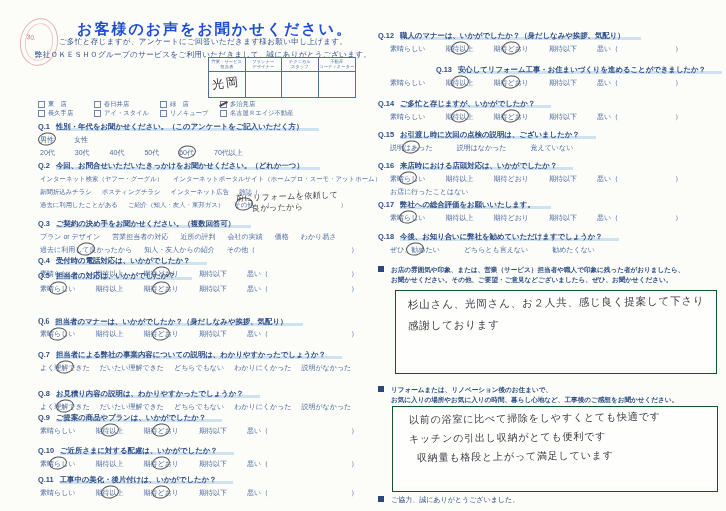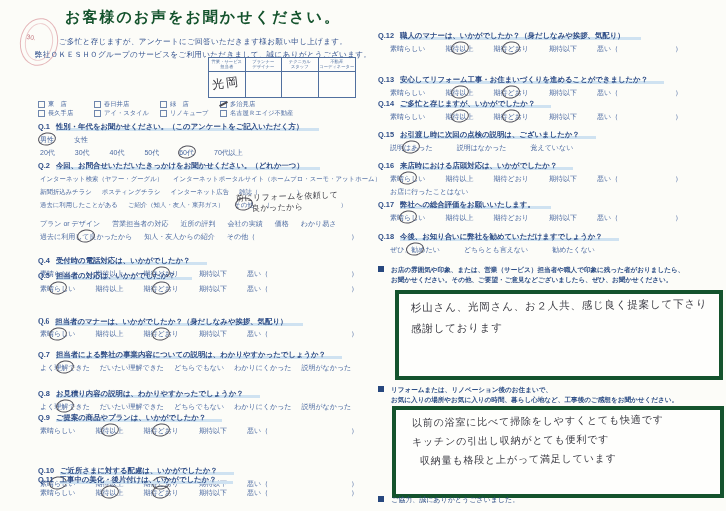--- a/index.html
+++ b/index.html
@@ -1,20 +1,20 @@
 <!DOCTYPE html>
 <html><head>
 <meta charset="utf-8">
 <style>
   html,body{margin:0;padding:0;}
   .page{position:relative;width:726px;height:511px;background:#fcfcf8;overflow:hidden;
         font-family:"Liberation Sans","DejaVu Sans",sans-serif;color:#2e4f86;}
   
-  .title{position:absolute;left:38px;top:8px;width:330px;margin:0;text-align:center;
-         font-size:15px;font-weight:bold;letter-spacing:2px;color:#14532d;}
+  .title{position:absolute;left:38px;top:8px;width:330px;margin:12px;text-align:center;
+         font-size:15px;font-weight:bold;letter-spacing:2px;color:#1d4ed8;}
   .intro{position:absolute;left:30px;top:36px;width:346px;text-align:center;
          font-size:7.6px;line-height:1.65;color:#31508d;letter-spacing:.3px;}
   
   .stamp{position:absolute;left:20px;top:18px;width:36px;height:46px;
          border:1px solid rgba(205,110,120,.5);border-radius:50%;transform:rotate(10deg);}
   .stamp:before{content:"";position:absolute;inset:4px;border:.5px solid rgba(205,110,120,.35);border-radius:50%;}
   .stamp-text{position:absolute;left:5px;top:16px;font-size:6.5px;color:rgba(180,80,92,.8);}
   
   .staff{position:absolute;left:208px;top:57px;width:146px;border:1px solid #51709f;background:rgba(255,255,255,.4);}
   .staff-row{display:grid;grid-template-columns:1fr 1fr 1fr 1fr;}
@@ -43,21 +43,21 @@
   .pend{margin-left:auto;}
   
   .circ:after{content:"";position:absolute;left:50%;top:46%;width:16px;height:11px;
       border:1.4px solid #50505a;border-radius:50%;transform:translate(-50%,-50%) rotate(-9deg);}
   .ann{position:absolute;font-size:8px;color:#3a3a42;white-space:nowrap;
        transform:rotate(-2deg);letter-spacing:.4px;}
   
   .sec{position:absolute;left:378px;display:flex;align-items:flex-start;}
   .bullet{width:6px;height:6px;background:#27477e;margin:1px 7px 0 0;flex:0 0 auto;}
   .sec-label{font-size:6.6px;line-height:1.5;color:#2e4f86;white-space:pre-line;font-weight:bold;}
-  .cbox{position:absolute;border:4px solid #14532d;background:rgba(255,255,255,.5);}
+  .cbox{position:absolute;border:1px solid #14532d;background:rgba(255,255,255,.5);}
   .hw-line{font-size:10.5px;color:#3a3a42;letter-spacing:.8px;margin:5px 0 7px 12px;
            transform:rotate(-.8deg);white-space:nowrap;}
   .cbox-2 .hw-line{font-size:10px;margin:4px 0 5px 16px;}
   .cbox-2 .hw-line:nth-child(3){margin-left:24px;}
   .closing .sec-label{font-size:7px;font-weight:normal;}
 </style>
 </head>
 <body>
 
 <div class="page">
@@ -159,20 +159,21 @@
         <div class="q-line" style="gap: 10px;">
           <span class="opt">過去に利用したことがある</span>
           <span class="opt">ご紹介（知人・友人・東邦ガス）</span>
           <span class="opt circ">その他</span>
           <span class="opt">（　　　　　　　　　　　）</span>
         </div>
         <span class="ann" style="left: 198px; top: 30px;">前にリフォームを依頼して</span>
         <span class="ann" style="left: 214px; top: 41px;">良かったから</span>
       </div>
       <div class="q" style="top: 219px;">
+        <div class="q-head"><span class="q-no">Q.3</span><span class="hl">ご契約の決め手をお聞かせください。（複数回答可）</span></div>
         <div class="q-line" style="gap: 12px;">
           <span class="opt">プラン or デザイン</span>
           <span class="opt">営業担当者の対応</span>
           <span class="opt">近所の評判</span>
           <span class="opt">会社の実績</span>
           <span class="opt">価格</span>
           <span class="opt">わかり易さ</span>
         </div>
         <div class="q-line" style="gap: 12px;">
           <span class="opt circ">過去に利用して良かったから</span>
@@ -238,21 +239,21 @@
         <div class="q-head"><span class="q-no">Q.9</span><span class="hl">ご提案の商品やプランは、いかがでしたか？</span></div>
         <div class="q-line">
           <span class="opt">素晴らしい</span>
           <span class="opt circ">期待以上</span>
           <span class="opt circ">期待どおり</span>
           <span class="opt">期待以下</span>
           <span class="opt">悪い（</span>
           <span class="opt pend">）</span>
         </div>
       </div>
-      <div class="q" style="top: 466px;">
+      <div class="q" style="top: 446px;">
         <div class="q-head"><span class="q-no">Q.10</span><span class="hl">ご近所さまに対する配慮は、いかがでしたか？</span></div>
         <div class="q-line">
           <span class="opt circ">素晴らしい</span>
           <span class="opt">期待以上</span>
           <span class="opt circ">期待どおり</span>
           <span class="opt">期待以下</span>
           <span class="opt">悪い（</span>
           <span class="opt pend">）</span>
         </div>
       </div>
@@ -273,21 +274,21 @@
         <div class="q-head"><span class="q-no">Q.12</span><span class="hl">職人のマナーは、いかがでしたか？（身だしなみや挨拶、気配り）</span></div>
         <div class="q-line">
           <span class="opt">素晴らしい</span>
           <span class="opt circ">期待以上</span>
           <span class="opt circ">期待どおり</span>
           <span class="opt">期待以下</span>
           <span class="opt">悪い（</span>
           <span class="opt pend">）</span>
         </div>
       </div>
-      <div class="q" style="top: 75px;">
+      <div class="q" style="top: 65px; text-align: right;">
         <div class="q-head"><span class="q-no">Q.13</span><span class="hl">安心してリフォーム工事・お住まいづくりを進めることができましたか？</span></div>
         <div class="q-line">
           <span class="opt">素晴らしい</span>
           <span class="opt circ">期待以上</span>
           <span class="opt circ">期待どおり</span>
           <span class="opt">期待以下</span>
           <span class="opt">悪い（</span>
           <span class="opt pend">）</span>
         </div>
       </div>

